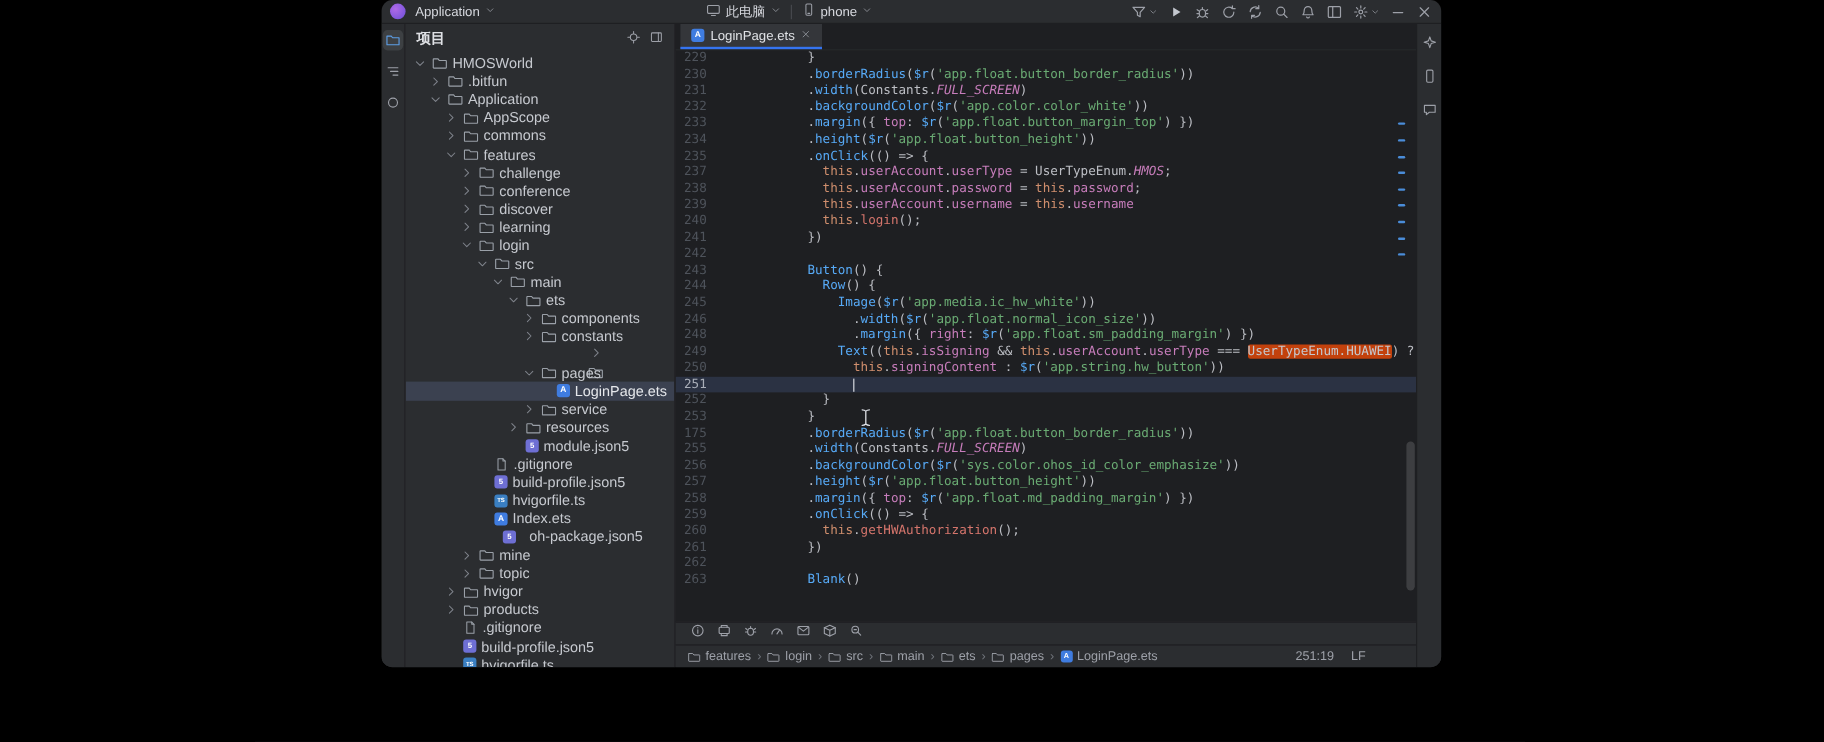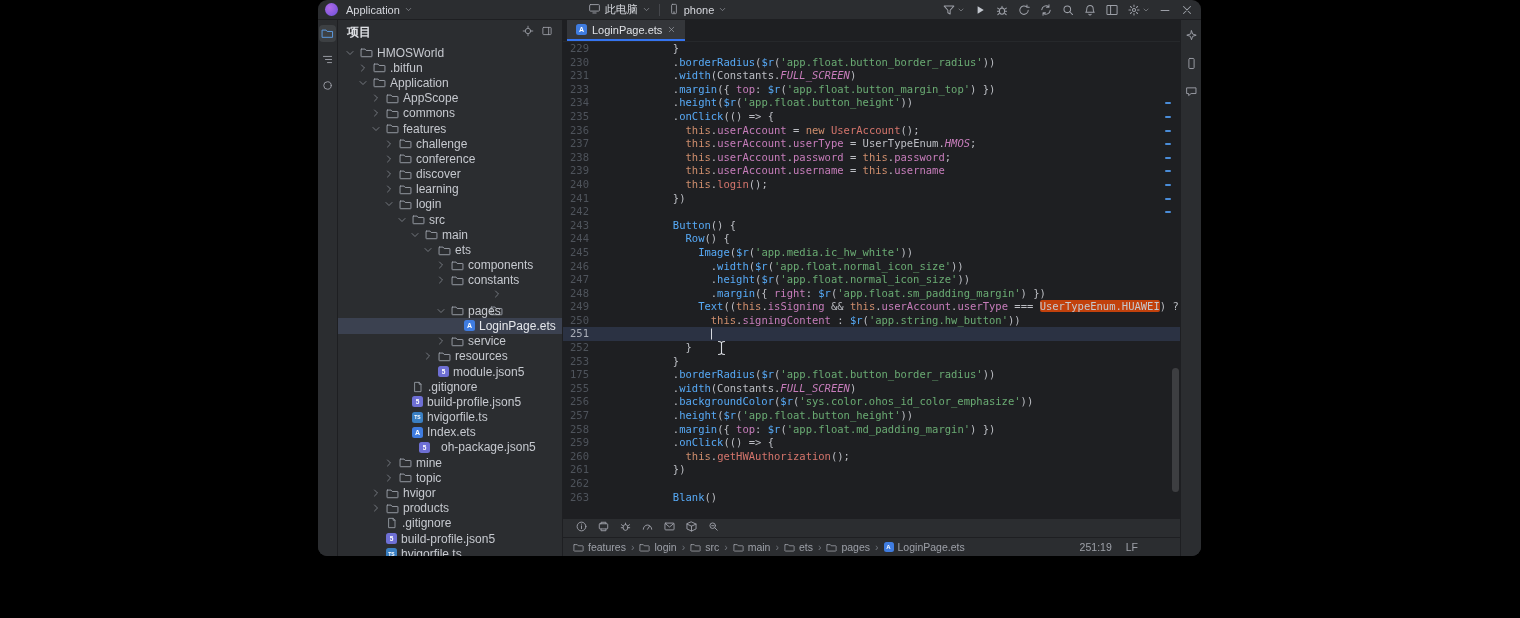--- a/index.html
+++ b/index.html
@@ -504,35 +504,34 @@
           <span><svg viewBox="0 0 16 16" class="ic" style="width:9px;height:9px">
                 <path d="M4 4l8 8M12 4l-8 8"></path>
               </svg></span>
         </div>
       </div>
       <div class="code-wrap" id="code-wrap">
         <div id="code">
             <div class="crow"><span class="lnum">229</span><span class="ctext"><span class="tk-d">            }</span></span></div>
             <div class="crow"><span class="lnum">230</span><span class="ctext"><span class="tk-d">            .</span><span class="tk-m">borderRadius</span><span class="tk-d">(</span><span class="tk-m">$r</span><span class="tk-d">(</span><span class="tk-s">'app.float.button_border_radius'</span><span class="tk-d">))</span></span></div>
             <div class="crow"><span class="lnum">231</span><span class="ctext"><span class="tk-d">            .</span><span class="tk-m">width</span><span class="tk-d">(Constants.</span><span class="tk-e">FULL_SCREEN</span><span class="tk-d">)</span></span></div>
+            <div class="crow"><span class="lnum">232</span><span class="ctext"><span class="tk-d">            .</span><span class="tk-m">backgroundColor</span><span class="tk-d">(</span><span class="tk-m">$r</span><span class="tk-d">(</span><span class="tk-s">'app.color.color_white'</span><span class="tk-d">))</span></span></div>
             <div class="crow"><span class="lnum">233</span><span class="ctext"><span class="tk-d">            .</span><span class="tk-m">margin</span><span class="tk-d">({ </span><span class="tk-f">top</span><span class="tk-d">: </span><span class="tk-m">$r</span><span class="tk-d">(</span><span class="tk-s">'app.float.button_margin_top'</span><span class="tk-d">) })</span></span></div>
             <div class="crow"><span class="lnum">234</span><span class="ctext"><span class="tk-d">            .</span><span class="tk-m">height</span><span class="tk-d">(</span><span class="tk-m">$r</span><span class="tk-d">(</span><span class="tk-s">'app.float.button_height'</span><span class="tk-d">))</span></span></div>
             <div class="crow"><span class="lnum">235</span><span class="ctext"><span class="tk-d">            .</span><span class="tk-m">onClick</span><span class="tk-d">(() =&gt; {</span></span></div>
-            <div class="crow"><span class="lnum">236</span><span class="ctext"><span class="tk-d">              </span><span class="tk-k">this</span><span class="tk-d">.</span><span class="tk-f">userAccount</span><span class="tk-d"> = </span><span class="tk-k">new</span><span class="tk-d"> </span><span class="tk-r">UserAccount</span><span class="tk-d">();</span></span></div>
             <div class="crow"><span class="lnum">237</span><span class="ctext"><span class="tk-d">              </span><span class="tk-k">this</span><span class="tk-d">.</span><span class="tk-f">userAccount</span><span class="tk-d">.</span><span class="tk-f">userType</span><span class="tk-d"> = UserTypeEnum.</span><span class="tk-e">HMOS</span><span class="tk-d">;</span></span></div>
             <div class="crow"><span class="lnum">238</span><span class="ctext"><span class="tk-d">              </span><span class="tk-k">this</span><span class="tk-d">.</span><span class="tk-f">userAccount</span><span class="tk-d">.</span><span class="tk-f">password</span><span class="tk-d"> = </span><span class="tk-k">this</span><span class="tk-d">.</span><span class="tk-f">password</span><span class="tk-d">;</span></span></div>
             <div class="crow"><span class="lnum">239</span><span class="ctext"><span class="tk-d">              </span><span class="tk-k">this</span><span class="tk-d">.</span><span class="tk-f">userAccount</span><span class="tk-d">.</span><span class="tk-f">username</span><span class="tk-d"> = </span><span class="tk-k">this</span><span class="tk-d">.</span><span class="tk-f">username</span></span></div>
             <div class="crow"><span class="lnum">240</span><span class="ctext"><span class="tk-d">              </span><span class="tk-k">this</span><span class="tk-d">.</span><span class="tk-r">login</span><span class="tk-d">();</span></span></div>
             <div class="crow"><span class="lnum">241</span><span class="ctext"><span class="tk-d">            })</span></span></div>
             <div class="crow"><span class="lnum">242</span><span class="ctext"></span></div>
             <div class="crow"><span class="lnum">243</span><span class="ctext"><span class="tk-d">            </span><span class="tk-m">Button</span><span class="tk-d">() {</span></span></div>
             <div class="crow"><span class="lnum">244</span><span class="ctext"><span class="tk-d">              </span><span class="tk-m">Row</span><span class="tk-d">() {</span></span></div>
             <div class="crow"><span class="lnum">245</span><span class="ctext"><span class="tk-d">                </span><span class="tk-m">Image</span><span class="tk-d">(</span><span class="tk-m">$r</span><span class="tk-d">(</span><span class="tk-s">'app.media.ic_hw_white'</span><span class="tk-d">))</span></span></div>
             <div class="crow"><span class="lnum">246</span><span class="ctext"><span class="tk-d">                  .</span><span class="tk-m">width</span><span class="tk-d">(</span><span class="tk-m">$r</span><span class="tk-d">(</span><span class="tk-s">'app.float.normal_icon_size'</span><span class="tk-d">))</span></span></div>
-            <div class="crow"><span class="lnum">247</span><span class="ctext"><span class="tk-d">                  .</span><span class="tk-m">height</span><span class="tk-d">(</span><span class="tk-m">$r</span><span class="tk-d">(</span><span class="tk-s">'app.float.normal_icon_size'</span><span class="tk-d">))</span></span></div>
             <div class="crow"><span class="lnum">248</span><span class="ctext"><span class="tk-d">                  .</span><span class="tk-m">margin</span><span class="tk-d">({ </span><span class="tk-f">right</span><span class="tk-d">: </span><span class="tk-m">$r</span><span class="tk-d">(</span><span class="tk-s">'app.float.sm_padding_margin'</span><span class="tk-d">) })</span></span></div>
             <div class="crow"><span class="lnum">249</span><span class="ctext"><span class="tk-d">                </span><span class="tk-m">Text</span><span class="tk-d">((</span><span class="tk-k">this</span><span class="tk-d">.</span><span class="tk-f">isSigning</span><span class="tk-d"> &amp;&amp; </span><span class="tk-k">this</span><span class="tk-d">.</span><span class="tk-f">userAccount</span><span class="tk-d">.</span><span class="tk-f">userType</span><span class="tk-d"> === </span><span class="tk-hl">UserTypeEnum.HUAWEI</span><span class="tk-d">) ?</span></span></div>
             <div class="crow"><span class="lnum">250</span><span class="ctext"><span class="tk-d">                  </span><span class="tk-k">this</span><span class="tk-d">.</span><span class="tk-f">signingContent</span><span class="tk-d"> : </span><span class="tk-m">$r</span><span class="tk-d">(</span><span class="tk-s">'app.string.hw_button'</span><span class="tk-d">))</span></span></div>
             <div class="crow caretrow"><span class="lnum">251</span><span class="ctext"><span class="tk-d">                  </span><span class="caret"></span></span></div>
             <div class="crow"><span class="lnum">252</span><span class="ctext"><span class="tk-d">              }</span></span></div>
             <div class="crow"><span class="lnum">253</span><span class="ctext"><span class="tk-d">            }</span></span></div>
             <div class="crow"><span class="lnum">175</span><span class="ctext"><span class="tk-d">            .</span><span class="tk-m">borderRadius</span><span class="tk-d">(</span><span class="tk-m">$r</span><span class="tk-d">(</span><span class="tk-s">'app.float.button_border_radius'</span><span class="tk-d">))</span></span></div>
             <div class="crow"><span class="lnum">255</span><span class="ctext"><span class="tk-d">            .</span><span class="tk-m">width</span><span class="tk-d">(Constants.</span><span class="tk-e">FULL_SCREEN</span><span class="tk-d">)</span></span></div>
             <div class="crow"><span class="lnum">256</span><span class="ctext"><span class="tk-d">            .</span><span class="tk-m">backgroundColor</span><span class="tk-d">(</span><span class="tk-m">$r</span><span class="tk-d">(</span><span class="tk-s">'sys.color.ohos_id_color_emphasize'</span><span class="tk-d">))</span></span></div>
             <div class="crow"><span class="lnum">257</span><span class="ctext"><span class="tk-d">            .</span><span class="tk-m">height</span><span class="tk-d">(</span><span class="tk-m">$r</span><span class="tk-d">(</span><span class="tk-s">'app.float.button_height'</span><span class="tk-d">))</span></span></div>

